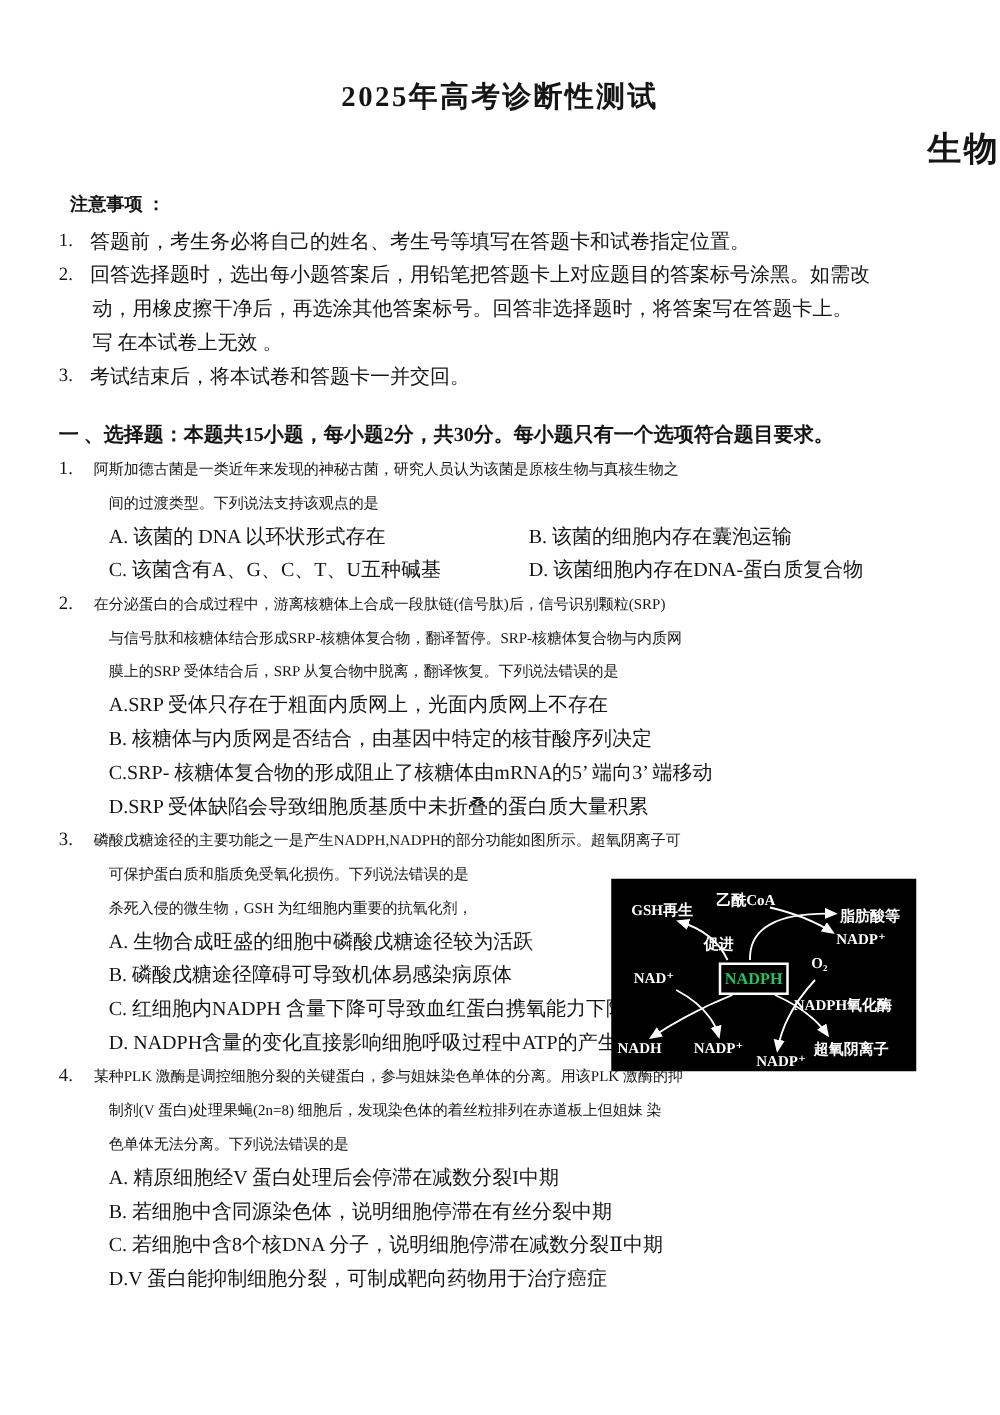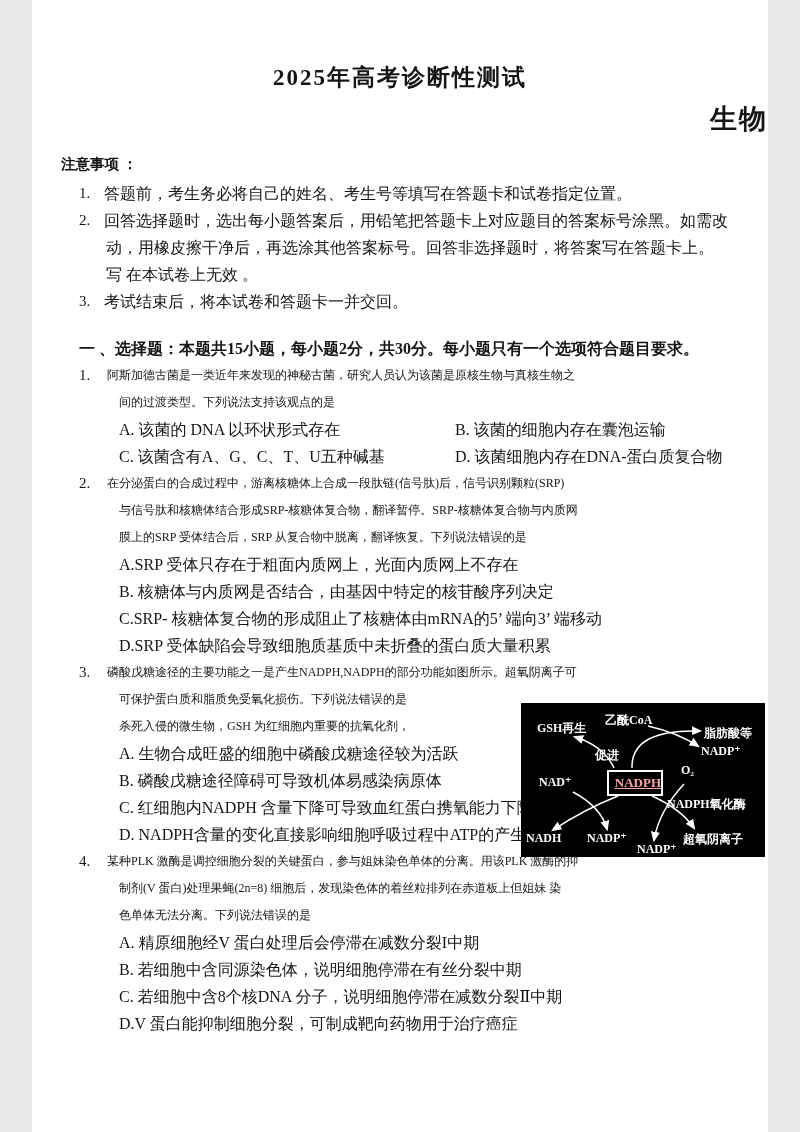--- a/index.html
+++ b/index.html
@@ -1,18 +1,18 @@
 <!DOCTYPE html>
 <html><head>
 <meta charset="utf-8">
 <style>
   html,body { margin:0; padding:0; background:#e8e8e8; }
   .page {
     position:relative;
-    width:736px; height:1132px;
+    width:800px; height:1132px;
     margin:0 auto;
     background:#ffffff;
     overflow:hidden;
     font-family:"Liberation Serif","DejaVu Serif",serif;
     color:#151515;
   }
   .exam-title {
     padding-top:62px;
     text-align:center;
     font-size:23px;
@@ -23,21 +23,21 @@
   .subject-title {
     margin-top:8px;
     text-align:right;
     font-size:27px;
     font-weight:bold;
     font-family:"Liberation Sans","DejaVu Sans",sans-serif;
     line-height:34px;
     letter-spacing:2px;
   }
   .notice-heading {
-    margin:18px 0 0 29px;
+    margin:18px 0 0 56px;
     font-size:14.5px;
     font-weight:bold;
     line-height:20px;
   }
   .notice-list { margin:6px 0 0 47px; }
   .notice-item { position:relative; padding-left:25px; }
   .notice-num { position:absolute; left:0; top:0; line-height:27px; font-size:15px; }
   .nline { line-height:27px; font-size:16px; white-space:nowrap; }
   .nline.cont { padding-left:2px; }
   .section-heading {
@@ -71,27 +71,26 @@
     font-size:12px;
     font-weight:bold;
     white-space:nowrap;
     font-family:"Liberation Serif","DejaVu Serif",serif;
   }
   .nadph-box {
     position:absolute;
     left:86px; top:67px;
     width:52px; height:22px;
     border:2px solid #ffffff;
-    color:#fca5a5;
+    color:#22c55e;
     font-size:13px;
     font-weight:bold;
-    text-align:right;
+    text-align:center;
     line-height:22px;
     background:#000000;
-    text-decoration:underline;
   }
 </style>
 </head>
 <body>
 
 <div class="page">
 
   <div class="exam-title">2025年高考诊断性测试</div>
   <div class="subject-title">生物</div>
 

